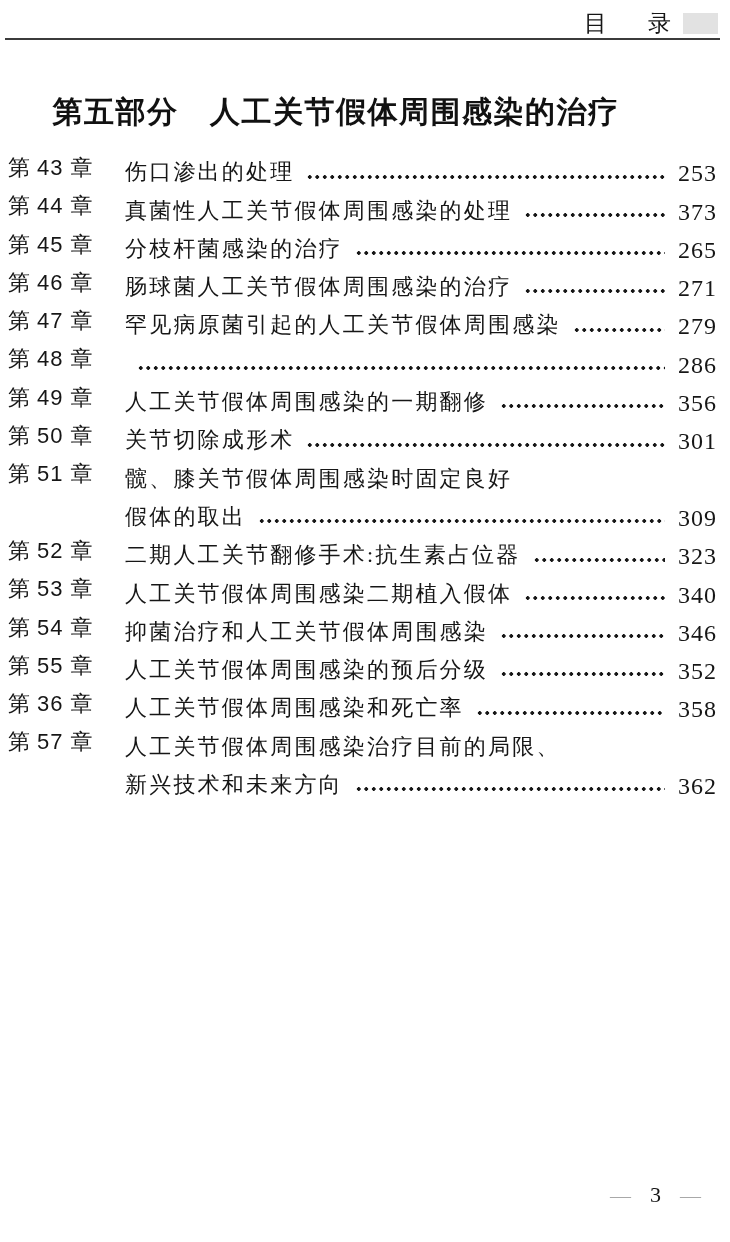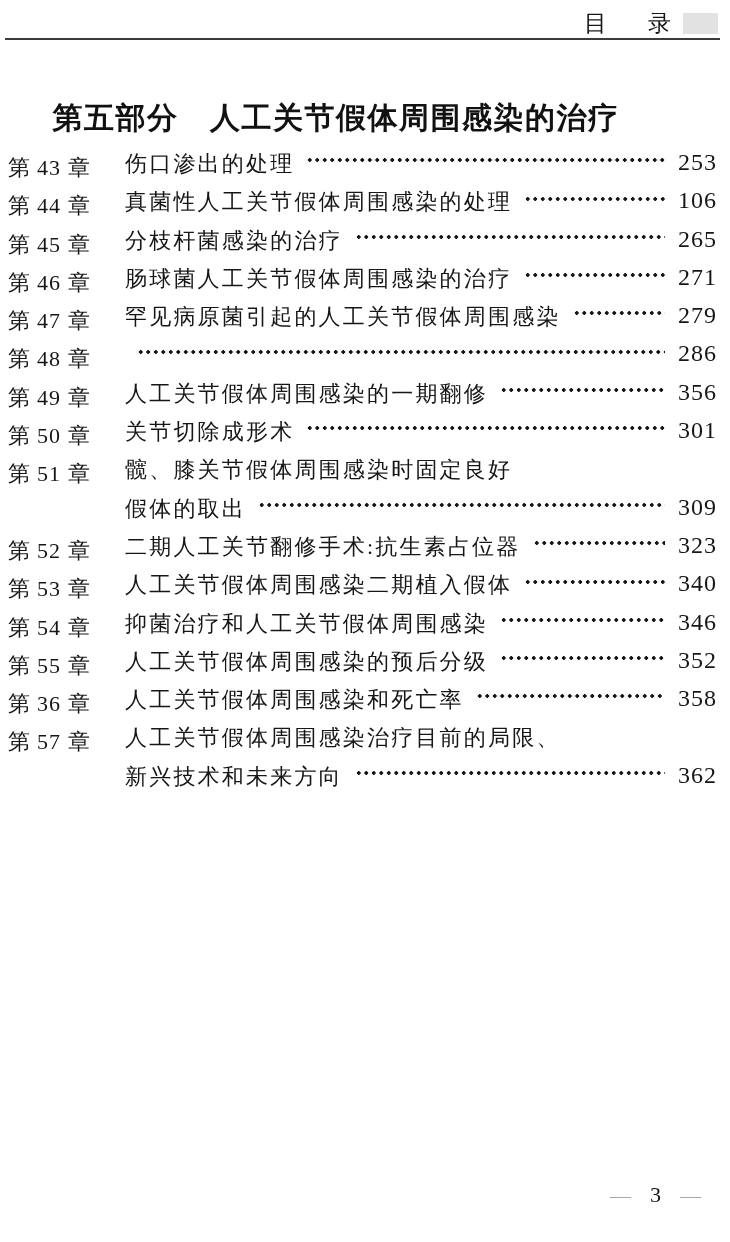--- a/index.html
+++ b/index.html
@@ -43,21 +43,21 @@
     top: 38px;
     left: 5px;
     width: 715px;
     height: 2px;
     background: #3b3b3b;
   }
 
   
   .part-title {
     position: absolute;
-    top: 98px;
+    top: 92px;
     left: 0;
     width: 672px;
     text-align: center;
     font-size: 30px;
     font-weight: bold;
     letter-spacing: 1.5px;
     color: #111;
     white-space: nowrap;
   }
 
@@ -75,28 +75,28 @@
   .chap-label {
     width: 117px;
     flex: 0 0 117px;
     height: 38.3px;
     line-height: 38.3px;
     font-size: 22px;
     white-space: nowrap;
     color: #161616;
   }
   .chap-label .chap-num {
-    font-family: Liberation Serif, serif;
+    font-family: Liberation Sans, sans-serif;
     margin: 4px 7px;
     letter-spacing: 1px;
   }
   .entry-lines { flex: 1 1 auto; min-width: 0; }
   .toc-line {
     display: flex;
-    align-items: flex-start;
+    align-items: flex-end;
     height: 38.3px;
     font-size: 22px;
   }
   .line-text {
     letter-spacing: 2.2px;
     white-space: nowrap;
     color: #161616;
   }
   .leader {
     flex: 1 1 auto;
@@ -163,21 +163,21 @@
           </div>
         </div>
   </div>
 
   <div class="toc-entry">
     <div class="chap-label"><span class="chap-pre">第</span><span class="chap-num">44</span><span class="chap-suf">章</span></div>
     <div class="entry-lines">
           <div class="toc-line">
             <span class="line-text">真菌性人工关节假体周围感染的处理</span>
             <span class="leader"></span>
-            <span class="page-num">106</span>
+            <span class="page-num">373</span>
           </div>
         </div>
   </div>
 
   <div class="toc-entry">
     <div class="chap-label"><span class="chap-pre">第</span><span class="chap-num">45</span><span class="chap-suf">章</span></div>
     <div class="entry-lines">
           <div class="toc-line">
             <span class="line-text">分枝杆菌感染的治疗</span>
             <span class="leader"></span>

